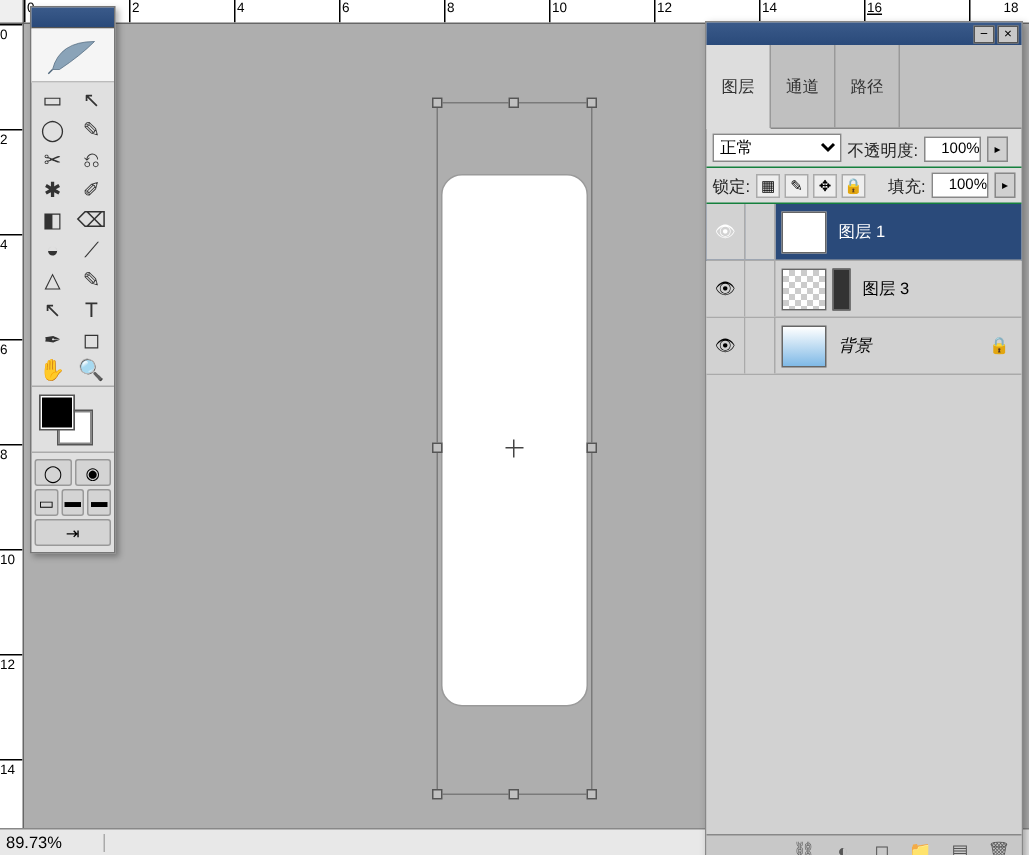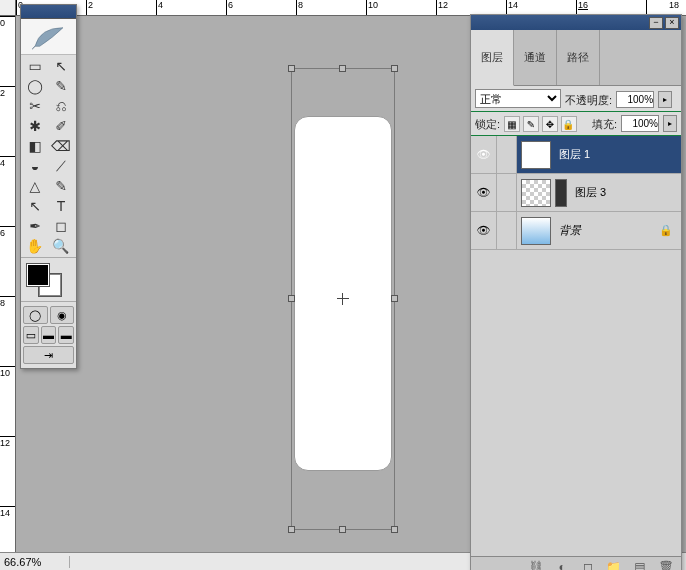--- a/index.html
+++ b/index.html
@@ -207,14 +207,14 @@
     <div class="fbtn">⛓</div>
     <div class="fbtn">◐</div>
     <div class="fbtn">◻</div>
     <div class="fbtn">📁</div>
     <div class="fbtn">▤</div>
     <div class="fbtn">🗑</div>
   </div>
 </div>
 
 <div class="statusbar">
-  <div class="zoom">66.67%</div>
+  <div class="zoom">89.73%</div>
 </div>
 
 </body></html>

